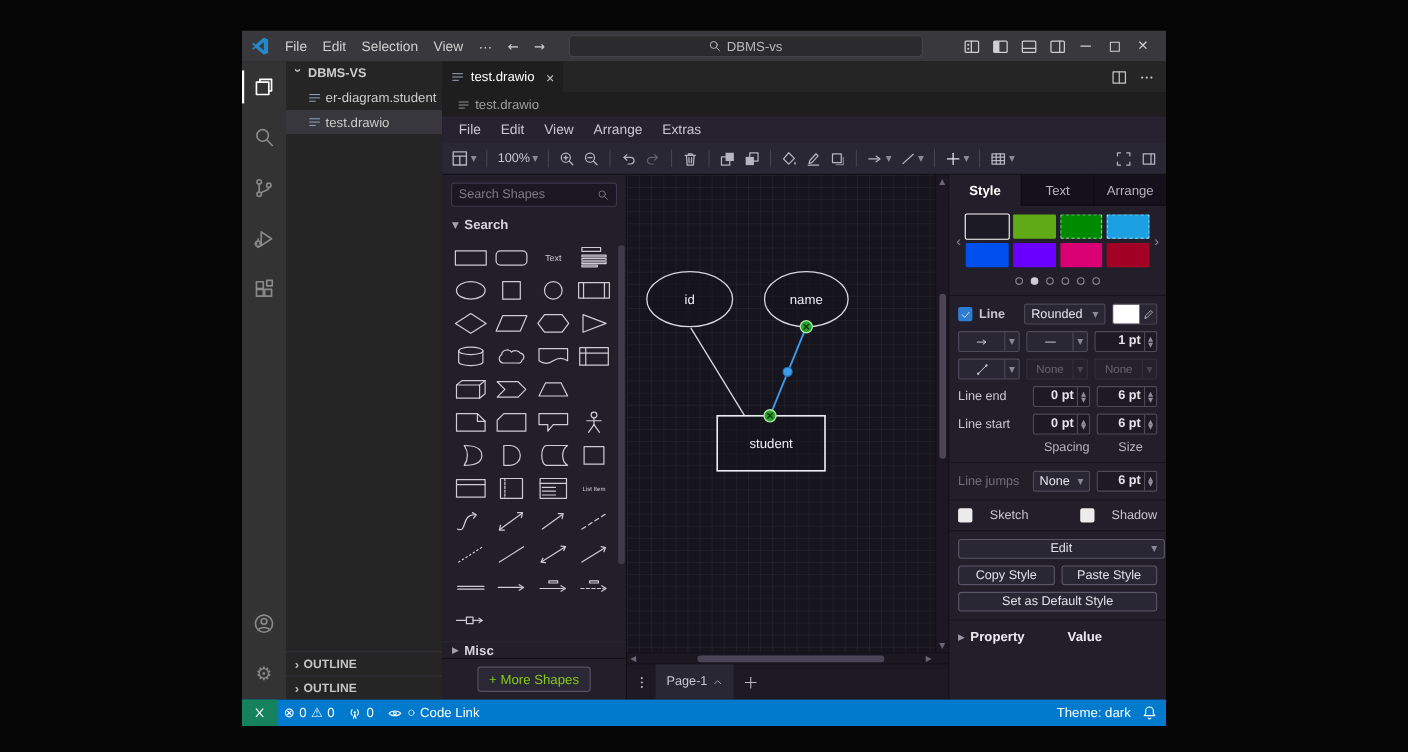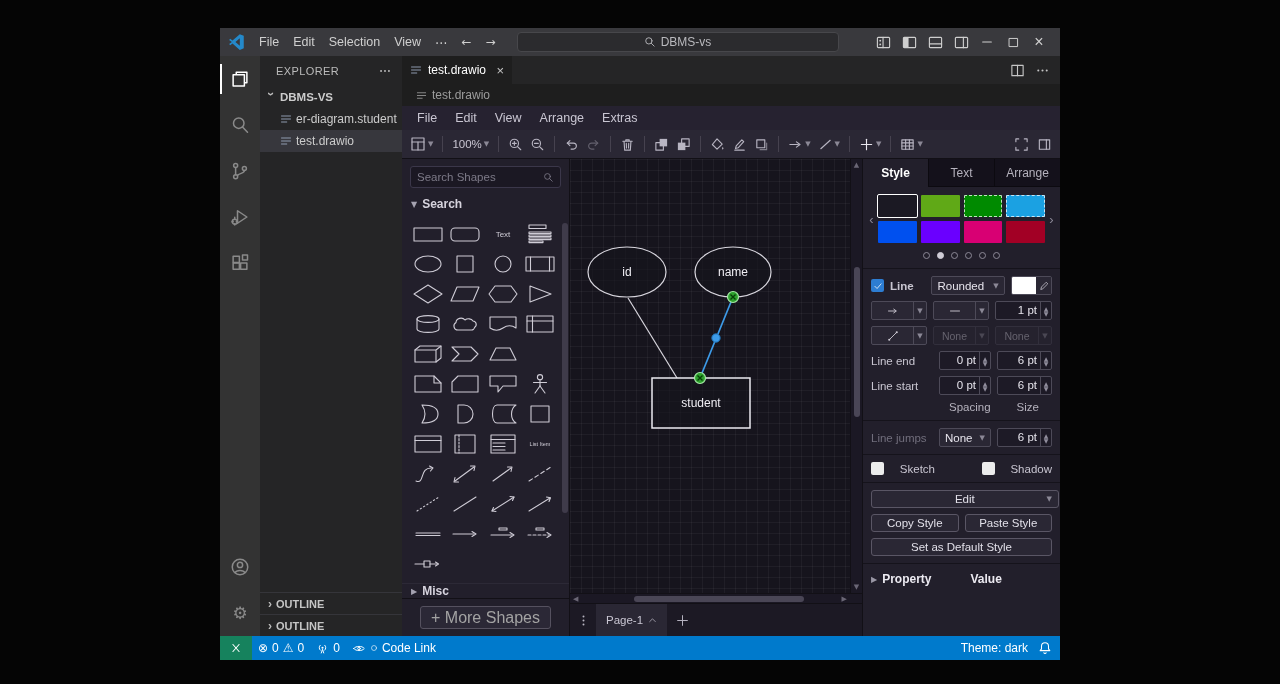--- a/index.html
+++ b/index.html
@@ -85,21 +85,21 @@
                  font-size:12px; font-weight:bold; border-top:1px solid #2c2936; }
   .section-row .tri { font-size:8px; color:#a5a2b0; font-family:"DejaVu Sans",sans-serif; }
   .shape-scroll { flex:1; overflow:hidden; padding:3px 10px 0 7px; }
   #shape-grid { display:grid; grid-template-columns:repeat(4,1fr); }
   .shape-cell { height:30px; display:flex; align-items:center; justify-content:center; color:#cfccd6; }
   .shape-cell svg { width:32px; height:22px; }
   .shape-cell svg * { stroke:#cfccd6; fill:none; stroke-width:1.1; stroke-linejoin:round; stroke-linecap:round; }
   .shape-cell svg text { fill:#cfccd6; stroke:none; font-family:"Liberation Sans",sans-serif; }
   .shapes-footer { height:38px; border-top:1px solid #121016; display:flex; align-items:center; justify-content:center; }
   .more-shapes-btn { height:23px; padding:0 10px; background:#2b2836; border:1px solid #55515f; border-radius:3px;
-                     color:#a3a3a3; font-size:16px; display:flex; align-items:center; }
+                     color:#84cc16; font-size:12px; display:flex; align-items:center; }
   .shapes-scrollbar { position:absolute; right:1px; top:64px; width:6px; height:290px; background:#3f3b4a; border-radius:3px; }
 
   
   .canvas-col { flex:1; display:flex; flex-direction:column; min-width:0; }
   .canvas { flex:1; position:relative; background-color:#16141d;
             background-image:linear-gradient(rgba(255,255,255,.045) 1px, transparent 1px),
                              linear-gradient(90deg, rgba(255,255,255,.045) 1px, transparent 1px);
             background-size:11px 11px; overflow:hidden; }
   .diagram { position:absolute; inset:0; }
   .diagram .node { stroke:#d8d6de; stroke-width:1.2; fill:rgba(22,20,29,.6); }
@@ -143,21 +143,21 @@
   .flabel { color:#c8c5d0; }
   .flabel.b { font-weight:bold; }
   .flabel.dim2 { color:#716e7c; }
   .checkbox { width:13px; height:13px; border-radius:2px; flex:0 0 13px; }
   .checkbox.checked { background:#2d7dd2; display:flex; align-items:center; justify-content:center; }
   .checkbox.unchecked { background:#ececec; }
   .sel { border:1px solid #4d4a58; height:19px; background:#2a2734; border-radius:2px; display:flex;
          align-items:center; padding:0 5px; color:#e6e4ec; gap:4px; }
   .sel .caret { margin-left:auto; }
   .numbox { display:flex; align-items:stretch; border:1px solid #4d4a58; height:19px; background:#1d1a26; border-radius:2px; }
-  .numbox .val { flex:1; text-align:right; padding:2px 3px 0 0; color:#e6e4ec; }
+  .numbox .val { flex:1; text-align:right; padding:2px 3px 0 0; color:#e6e4ec;font-weight:bold; }
   .numbox .spin { width:11px; border-left:1px solid #4d4a58; display:flex; flex-direction:column; align-items:center;
                   justify-content:center; color:#908d9c; font-size:6px; line-height:5px; font-family:"DejaVu Sans",sans-serif; }
   .combo { display:flex; align-items:stretch; border:1px solid #4d4a58; height:19px; background:#2a2734; border-radius:2px; }
   .combo .cicon { flex:1; display:flex; align-items:center; justify-content:center; color:#cfccd6; }
   .combo .cc { width:13px; border-left:1px solid #4d4a58; display:flex; align-items:center; justify-content:center; }
   .combo.disabled { opacity:.38; }
   .colorbtn { display:flex; align-items:stretch; border:1px solid #4d4a58; height:19px; border-radius:2px; width:42px; }
   .colorbtn .cw { flex:1; background:#ffffff; border-radius:1px 0 0 1px; }
   .colorbtn .pe { width:15px; display:flex; align-items:center; justify-content:center; background:#2a2734; color:#cfccd6; }
   .col-heads { display:flex; margin-top:2px; }
@@ -282,30 +282,20 @@
         <svg class="i" width="20" height="20" viewBox="0 0 16 16">
             <circle cx="8" cy="8" r="6.2"></circle>
             <circle cx="8" cy="6.3" r="2.1"></circle>
             <path d="M4.2,12.4 C5,10.2 11,10.2 11.8,12.4"></path>
           </svg>
       </div>
       <div class="act-icon gear">⚙</div>
     </div>
 
     <div class="sidebar">
-      <div class="sidebar-header">
-        <span>EXPLORER</span>
-        <span class="more">
-          <svg class="i" width="14" height="14" viewBox="0 0 16 16">
-              <circle class="f" cx="3.5" cy="8" r="1.1"></circle>
-              <circle class="f" cx="8" cy="8" r="1.1"></circle>
-              <circle class="f" cx="12.5" cy="8" r="1.1"></circle>
-            </svg>
-        </span>
-      </div>
       <div class="tree">
         <div class="tree-row folder">
           <span class="chev">›</span>
           <span>DBMS-VS</span>
         </div>
         <div class="tree-row file">
           <svg class="i file-icon" width="12" height="12" viewBox="0 0 16 16">
               <line x1="2" y1="4" x2="14" y2="4"></line>
               <line x1="2" y1="8" x2="14" y2="8"></line>
               <line x1="2" y1="12" x2="9" y2="12"></line>

